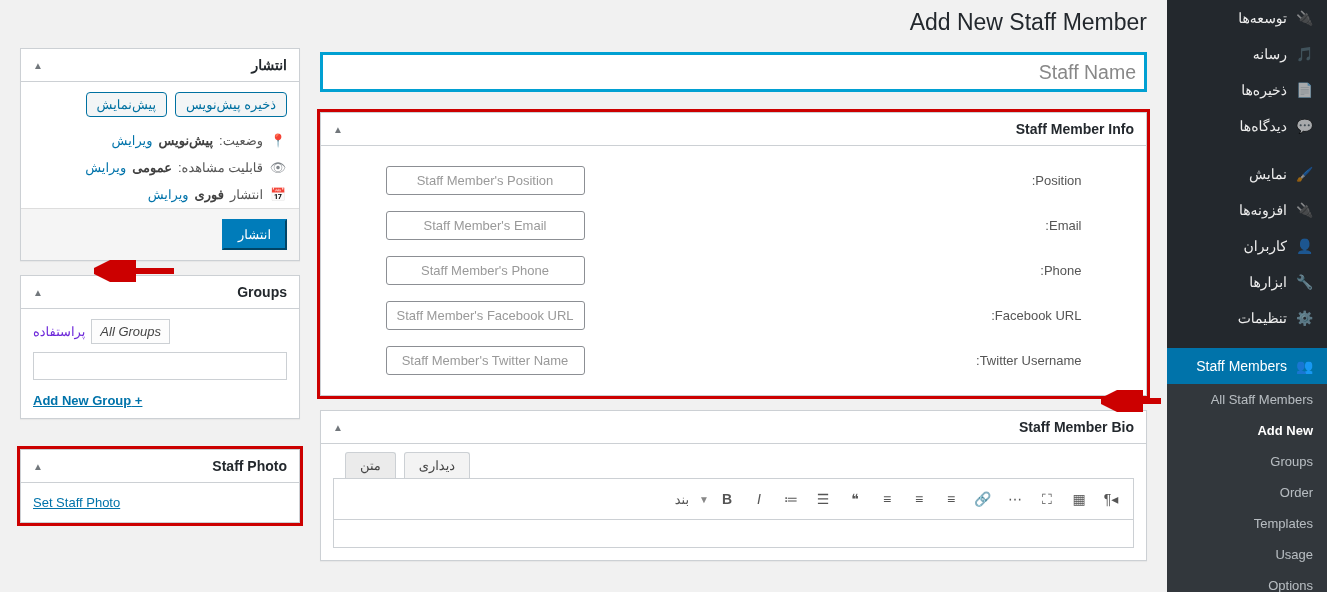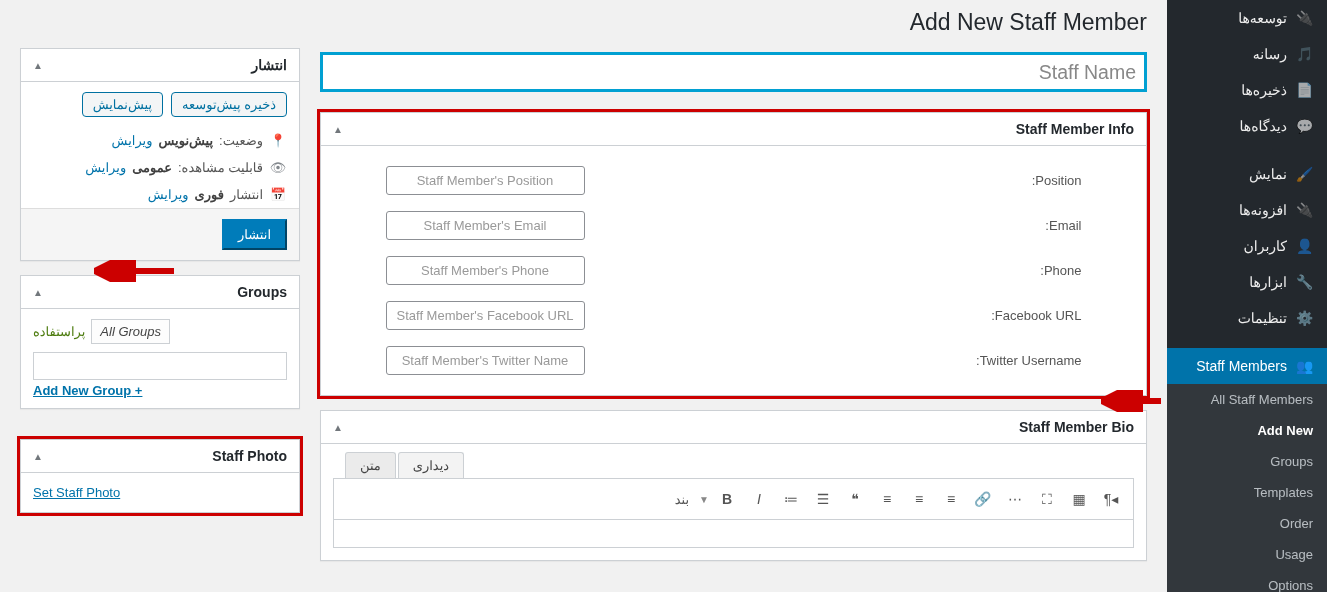--- a/index.html
+++ b/index.html
@@ -33,21 +33,21 @@
 .handle { color: #72777c; cursor: pointer; font-size: 10px; }
 .postbox-inside { padding: 12px; }
 
 .field-row { display: flex; align-items: center; justify-content: space-between; padding: 8px 0; gap: 20px; }
 .field-row label { font-size: 13px; color: #555; white-space: nowrap; }
 .field-row input { width: 199px; padding: 6px 10px; border: 1px solid #8c8f94; border-radius: 3px; font-size: 13px; text-align: center; direction: ltr; }
 .field-row input::placeholder { color: #999; }
 .info-wrap { max-width: 720px; margin: 0 auto; }
 
 
-.editor-tabs { display: flex; gap: 2px; padding: 8px 0 0 12px; justify-content: flex-start; }
+.editor-tabs { display: flex; gap: 8px; padding: 8px 0 0 12px; justify-content: flex-start; }
 .editor-tab { padding: 5px 14px; border: 1px solid #ccd0d4; border-bottom: none; background: #f3f3f3; font-size: 13px; cursor: pointer; border-radius: 3px 3px 0 0; }
 .editor-tab.active { background: #ebebeb; }
 
 
 .ed-toolbar { border: 1px solid #ccd0d4; padding: 6px 8px; display: flex; gap: 4px; align-items: center; background: #fff; flex-wrap: wrap; direction: ltr; justify-content: flex-end; }
 .tb-btn { width: 28px; height: 28px; display: inline-flex; align-items: center; justify-content: center; cursor: pointer; border: 1px solid transparent; border-radius: 2px; font-size: 14px; color: #555; }
 .tb-text { font-size: 13px; color: #555; padding: 0 6px; }
 .ed-body { border: 1px solid #ccd0d4; border-top: none; height: 28px; background: #fff; }
 
 
@@ -55,21 +55,21 @@
 .pub-actions { display: flex; gap: 8px; padding: 10px 12px; }
 .btn { padding: 4px 10px; border: 1px solid #0071a1; color: #0071a1; background: #f3f5f6; border-radius: 4px; cursor: pointer; font-size: 13px; }
 .btn-primary { background: #007cba; border-color: #007cba; color: #fff; padding: 6px 14px; font-size: 13px; }
 .publish-bottom { background: #f5f5f5; border-top: 1px solid #ddd; padding: 10px 12px; display: flex; justify-content: flex-start; }
 .misc-pub { font-size: 13px; color: #555; padding: 6px 12px; display: flex; align-items: center; gap: 6px; }
 .misc-pub .micon { width: 18px; text-align: center; color: #82878c; }
 .misc-pub strong { color: #404040; }
 .misc-pub a { color: #0073aa; text-decoration: none; }
 
 .link { color: #0073aa; text-decoration: underline; cursor: pointer; font-size: 13px; }
-.plain-link { color: #4d7c0f; text-decoration: none; font-size: 13px; cursor: pointer; }
+.plain-link { color: #6d28d9; text-decoration: none; font-size: 13px; cursor: pointer; }
 
 .groups-body { padding: 10px 12px; }
 .group-row { display: flex; align-items: center; gap: 6px; justify-content: flex-end; }
 .group-tag { font-size: 13px; }
 .group-input { width: 100%; border: 1px solid #ccd0d4; height: 28px; margin-top: 8px; background: #fff; }
 
 .arrow-red { position: absolute; pointer-events: none; }
 .arrow-red svg { display: block; }
 </style>
 </head>
@@ -117,22 +117,22 @@
           <span>تنظیمات</span>
         </li>
       <li style="height:12px;padding:0;background:#23282d;"></li>
       <li class="current">
           <span class="dashicon">👥</span>
           <span>Staff Members</span>
         </li>
       <li class="sub">All Staff Members</li>
       <li class="sub active">Add New</li>
       <li class="sub">Groups</li>
+      <li class="sub">Order</li>
       <li class="sub">Templates</li>
-      <li class="sub">Order</li>
       <li class="sub">Usage</li>
       <li class="sub">Options</li>
 
     </ul>
   </div>
 
   <div class="content">
 
     <div class="main">
       <div class="page-title-wrap">
@@ -208,21 +208,21 @@
     </div>
 
     <div class="side">
 
       <div class="postbox" style="margin-top:48px;">
         <div class="postbox-header">
           <h2>انتشار</h2>
           <span class="handle">▲</span>
         </div>
         <div class="pub-actions">
-          <button class="btn">ذخیره پیش‌توسعه</button>
+          <button class="btn">ذخیره پیش‌نویس</button>
           <button class="btn">پیش‌نمایش</button>
         </div>
         <div class="misc-pub">
           <span class="micon">📍</span>
           <span>وضعیت:</span>
           <strong>پیش‌نویس</strong>
           <a>ویرایش</a>
         </div>
         <div class="misc-pub">
           <span class="micon">👁</span>
@@ -245,21 +245,21 @@
         <div class="postbox-header">
           <h2>Groups</h2>
           <span class="handle">▲</span>
         </div>
         <div class="groups-body">
           <div class="group-row">
             <span class="group-tag" style="border:1px solid #ccd0d4;padding:4px 8px;background:#fdfdfd;font-style:italic;">All Groups</span>
             <span class="plain-link">پراستفاده</span>
           </div>
           <div class="group-input"></div>
-          <div style="text-align:left;margin-top:3px;">
+          <div style="text-align:left;margin-top:13px;">
             <span class="link" style="font-weight:600;">+ Add New Group</span>
           </div>
         </div>
       </div>
 
       <div class="postbox highlight" style="margin-top:30px;">
         <div class="postbox-header">
           <h2>Staff Photo</h2>
           <span class="handle">▲</span>
         </div>

